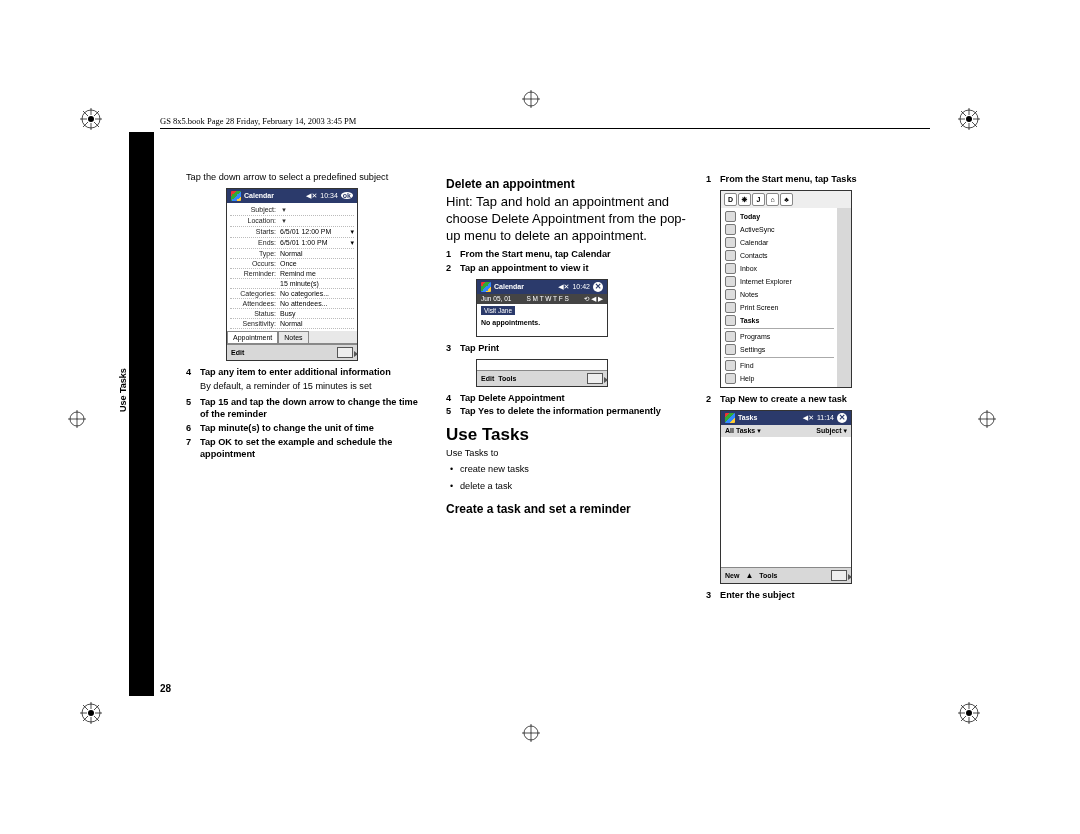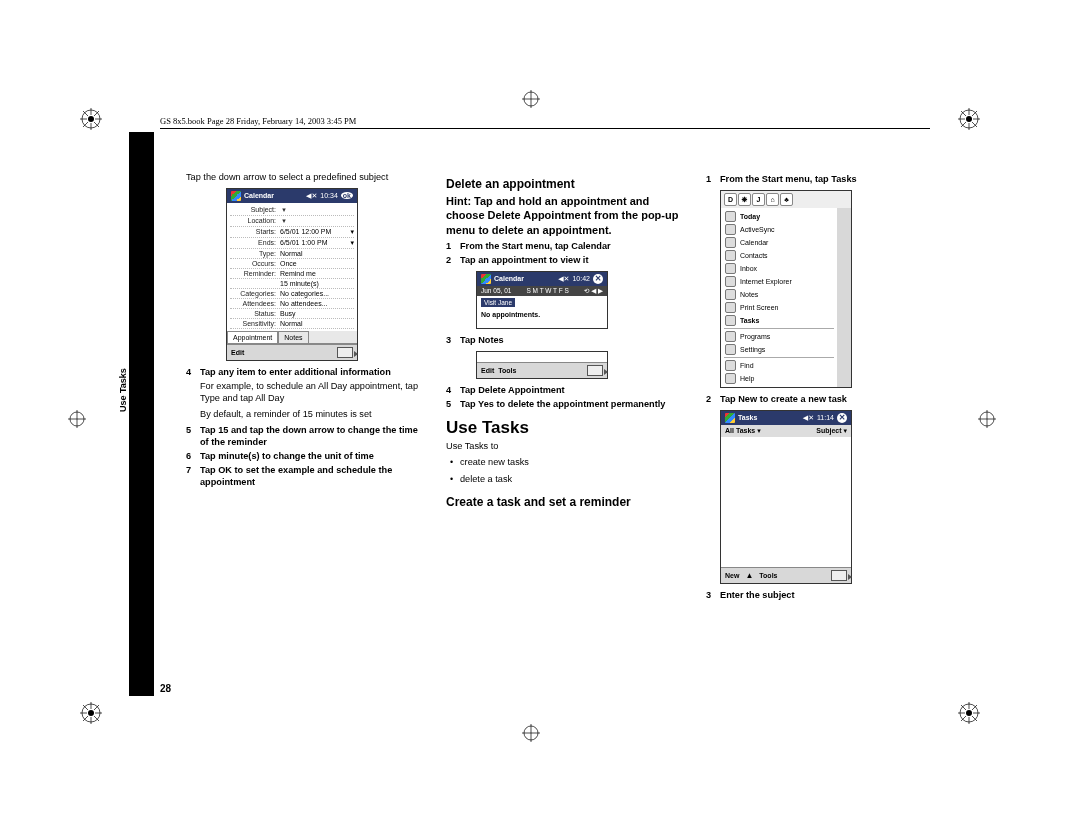--- a/index.html
+++ b/index.html
@@ -26,21 +26,21 @@
   .body-text{font-size:9.2px;line-height:1.3;margin:0 0 4px 0;font-weight:normal;}
   .section-h{font-size:12px;font-weight:bold;margin:5px 0 3px 0;}
   .big-h{font-size:17px;font-weight:bold;margin:7px 0 3px 0;}
   .step{display:flex;margin:2px 0;}
   .step-num{font-weight:bold;width:14px;flex-shrink:0;font-size:9.2px;}
   .step-text{font-size:9.2px;line-height:1.3;}
   .step-text.bold{font-weight:bold;}
   .indent{margin-left:14px;}
   .bullet{display:flex;margin:1px 0 1px 4px;}
   .bullet-dot{width:10px;flex-shrink:0;font-size:9px;}
-  .hint{font-size:11px;line-height:1.3;margin:2px 0 4px 0;font-weight:bold;}
+  .hint{font-size:13px;line-height:1.3;margin:2px 0 4px 0;}
 
   
   .device{border:1px solid #333;background:#fff;font-size:7px;margin:4px 0 6px 0;}
   .titlebar{background:#2b3a6b;color:#fff;padding:2px 4px;display:flex;align-items:center;justify-content:space-between;}
   .titlebar .left{display:flex;align-items:center;gap:3px;}
   .titlebar .flag{width:10px;height:10px;background:linear-gradient(135deg,#e33 0 25%,#3a3 25% 50%,#38f 50% 75%,#fc3 75%);border-radius:1px;}
   .titlebar .right{display:flex;align-items:center;gap:3px;}
   .circle-x{width:10px;height:10px;border-radius:50%;background:#fff;color:#2b3a6b;font-weight:bold;text-align:center;line-height:10px;font-size:8px;}
   .footerbar{background:#d8d8d8;border-top:1px solid #888;padding:2px 4px;display:flex;align-items:center;justify-content:space-between;font-size:7px;}
   .kbd-icon{width:14px;height:9px;border:1px solid #555;background:#eee;position:relative;}
@@ -215,21 +215,20 @@
           <span style="display:flex;gap:3px;align-items:center;">
             <span class="kbd-icon"></span>
           </span>
         </div>
     </div>
 
     <div class="step">
         <span class="step-num">4</span>
         <span class="step-text bold">Tap any item to enter additional information</span>
       </div>
-    <p class="body-text indent">For example, to schedule an All Day appointment, tap Type and tap All Day</p>
     <p class="body-text indent">By default, a reminder of 15 minutes is set</p>
     <div class="step">
         <span class="step-num">5</span>
         <span class="step-text bold">Tap 15 and tap the down arrow to change the time of the reminder</span>
       </div>
     <div class="step">
         <span class="step-num">6</span>
         <span class="step-text bold">Tap minute(s) to change the unit of time</span>
       </div>
     <div class="step">
@@ -261,39 +260,39 @@
       <div class="cal-week">
           <span>Jun 05, 01</span>
           <span>S M T W T F S</span>
           <span>⟲ ◀ ▶</span>
         </div>
       <div class="cal-body"><span class="bar">Visit Jane</span><div style="margin-top:4px;font-weight:bold;">No appointments.</div></div>
     </div>
 
     <div class="step">
         <span class="step-num">3</span>
-        <span class="step-text bold">Tap Notes</span>
+        <span class="step-text bold">Tap Print</span>
       </div>
     <div class="device" style="width:130px;margin-left:30px;">
       <div class="tools-body"></div>
       <div class="footerbar">
           <span><b>Edit</b>&nbsp;&nbsp;<b>Tools</b></span>
           <span style="display:flex;gap:3px;align-items:center;">
             <span class="kbd-icon"></span>
           </span>
         </div>
     </div>
 
     <div class="step">
         <span class="step-num">4</span>
         <span class="step-text bold">Tap Delete Appointment</span>
       </div>
     <div class="step">
         <span class="step-num">5</span>
-        <span class="step-text bold">Tap Yes to delete the appointment permanently</span>
+        <span class="step-text bold">Tap Yes to delete the information permanently</span>
       </div>
 
     <p class="big-h">Use Tasks</p>
     <p class="body-text">Use Tasks to</p>
     <div class="bullet">
         <span class="bullet-dot">•</span>
         <span class="body-text">create new tasks</span>
       </div>
     <div class="bullet">
         <span class="bullet-dot">•</span>

